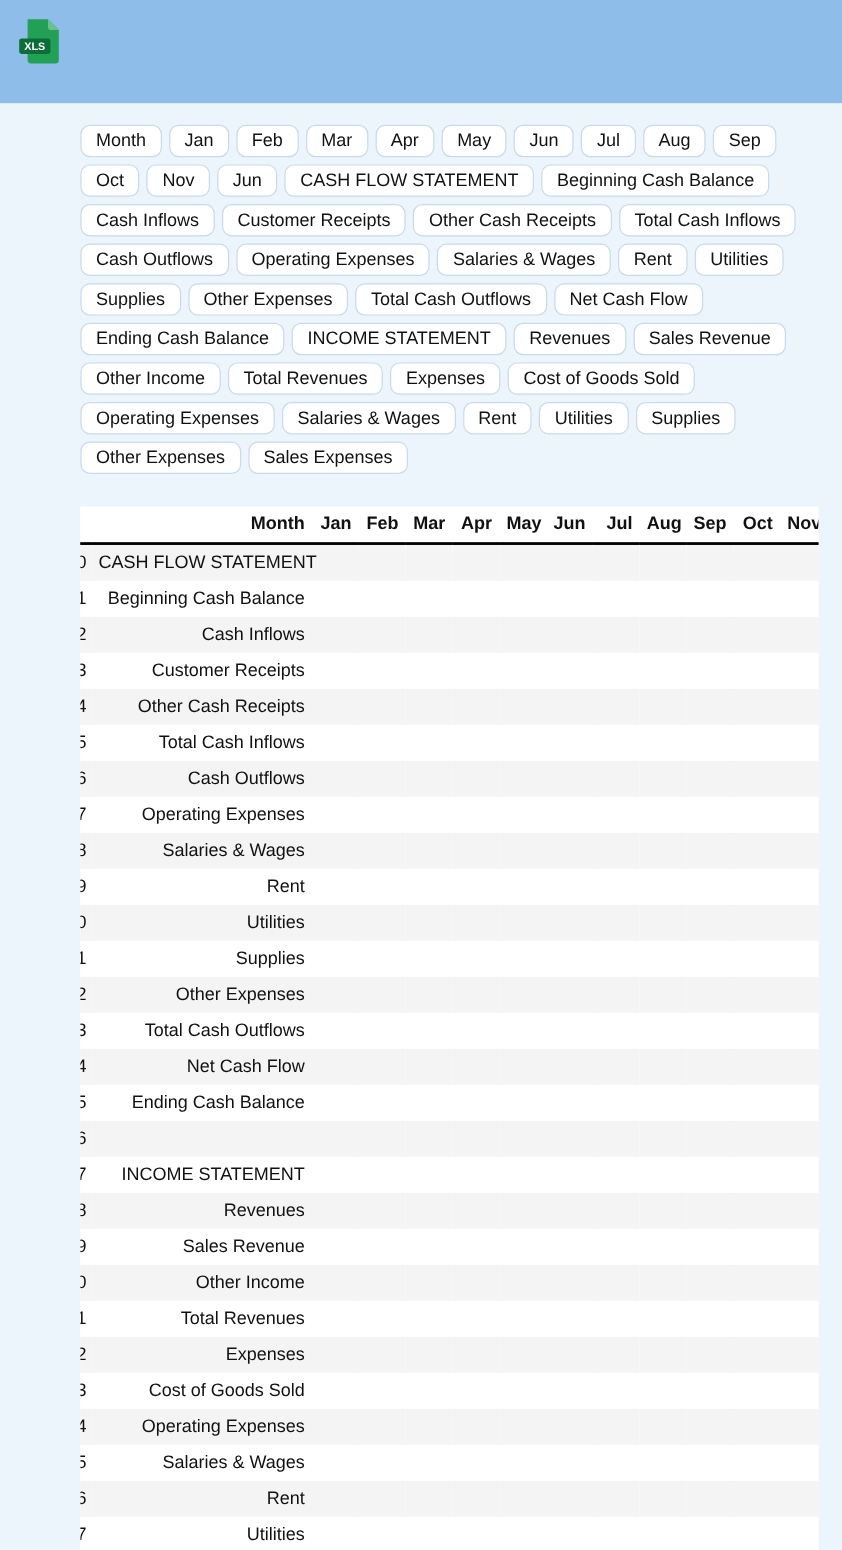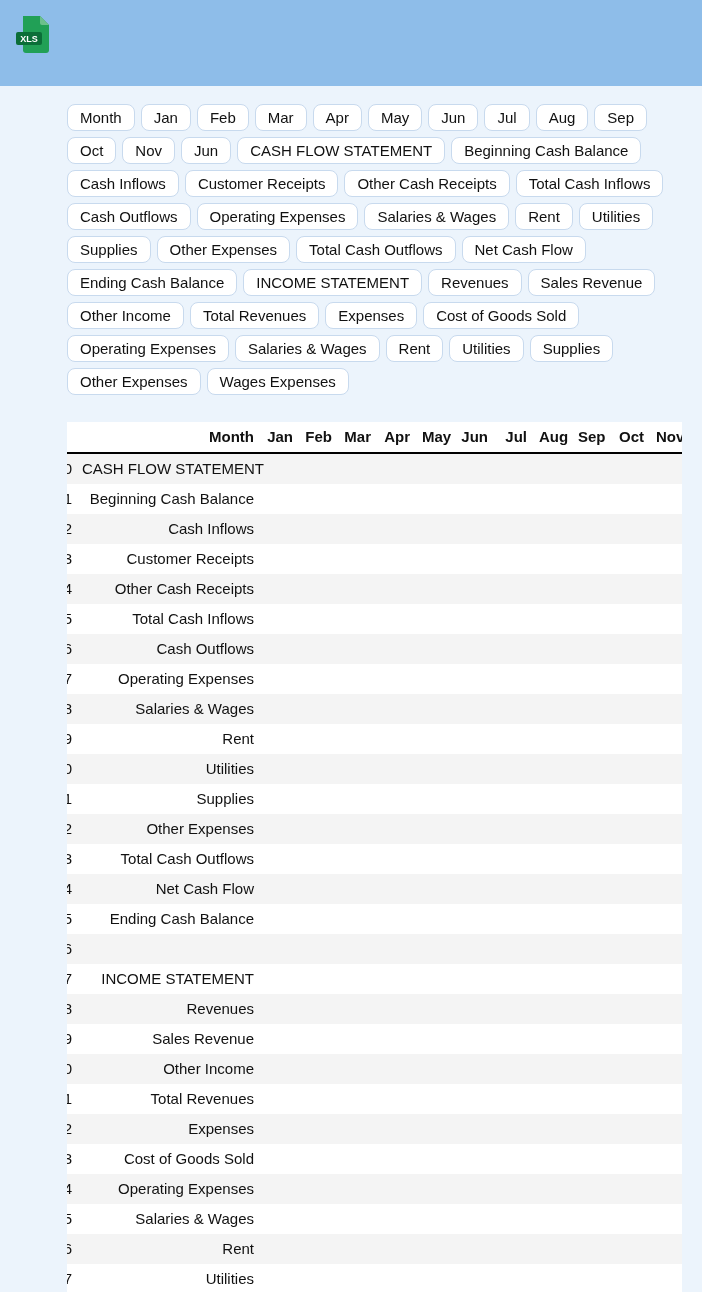--- a/index.html
+++ b/index.html
@@ -132,21 +132,21 @@
     <div class="chip">Other Income</div>
     <div class="chip">Total Revenues</div>
     <div class="chip">Expenses</div>
     <div class="chip">Cost of Goods Sold</div>
     <div class="chip">Operating Expenses</div>
     <div class="chip">Salaries &amp; Wages</div>
     <div class="chip">Rent</div>
     <div class="chip">Utilities</div>
     <div class="chip">Supplies</div>
     <div class="chip">Other Expenses</div>
-    <div class="chip">Wages Expenses</div>
+    <div class="chip">Sales Expenses</div>
   </section>
 
 <div class="table-wrap">
   <table class="sheet">
     <colgroup>
         <col class="c-idx">
         <col class="c-label">
         <col class="c-month">
         <col class="c-month">
         <col class="c-month">

